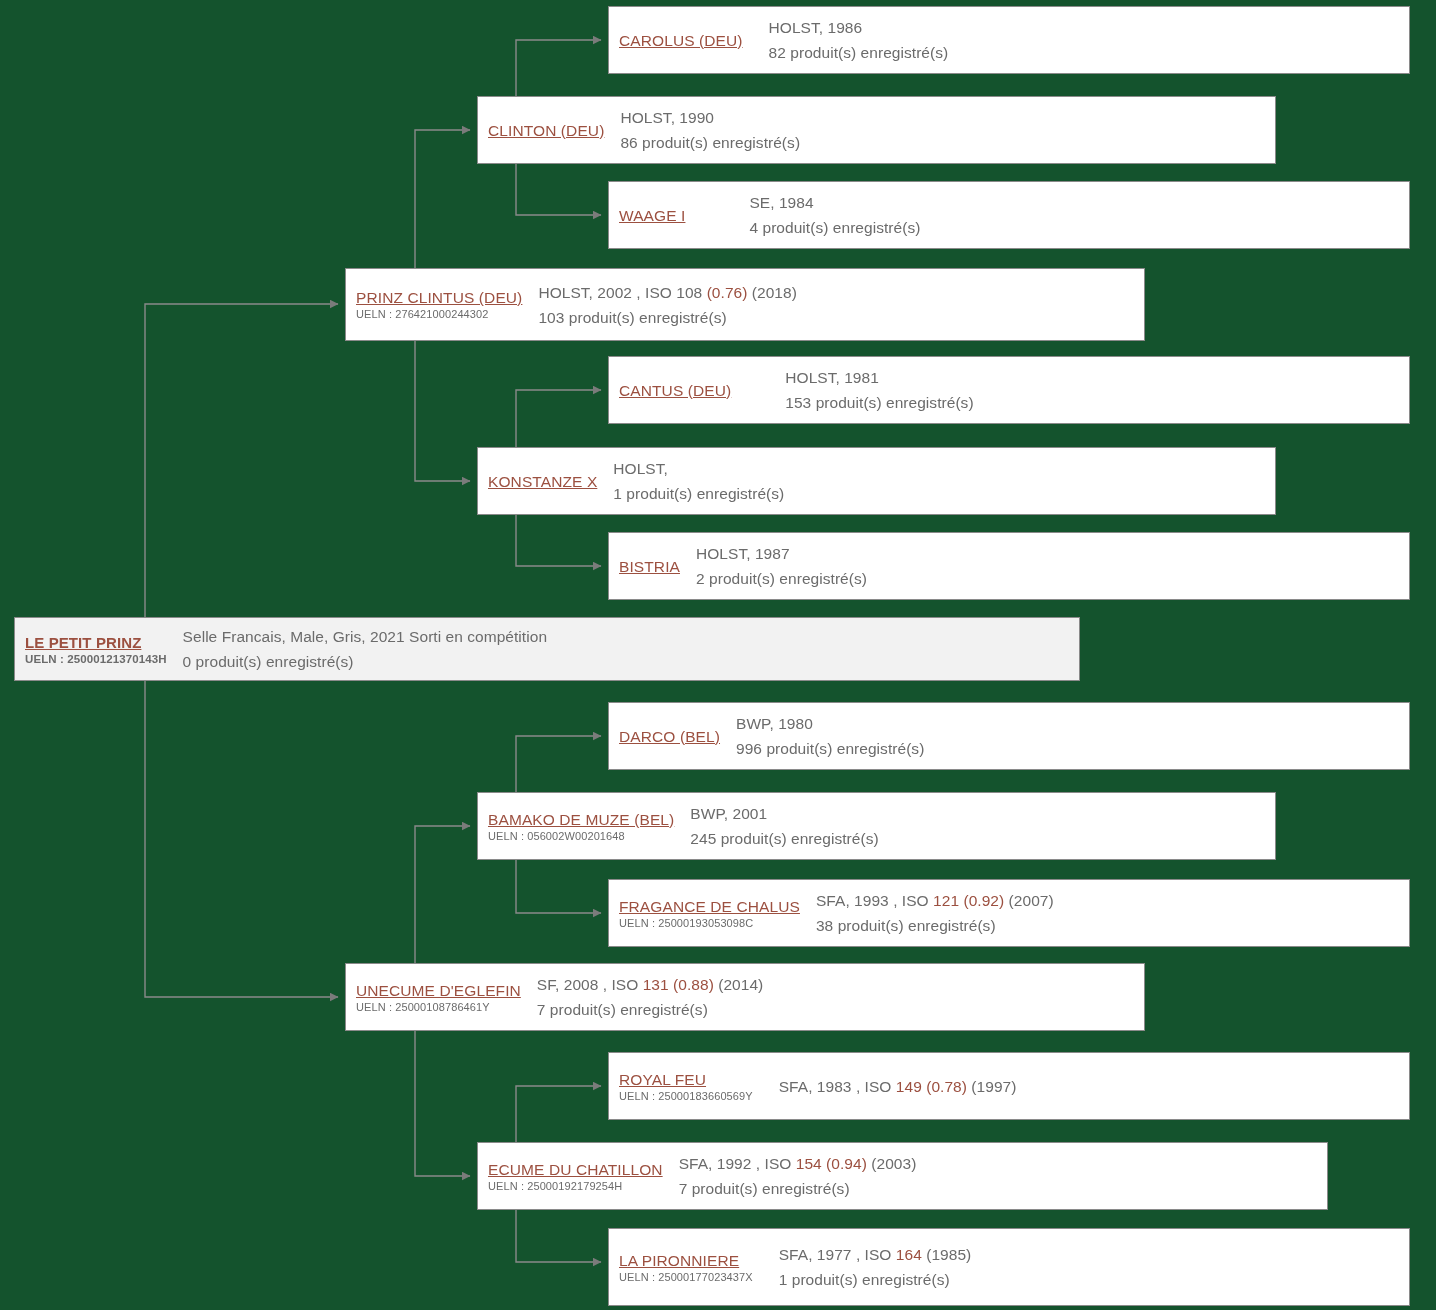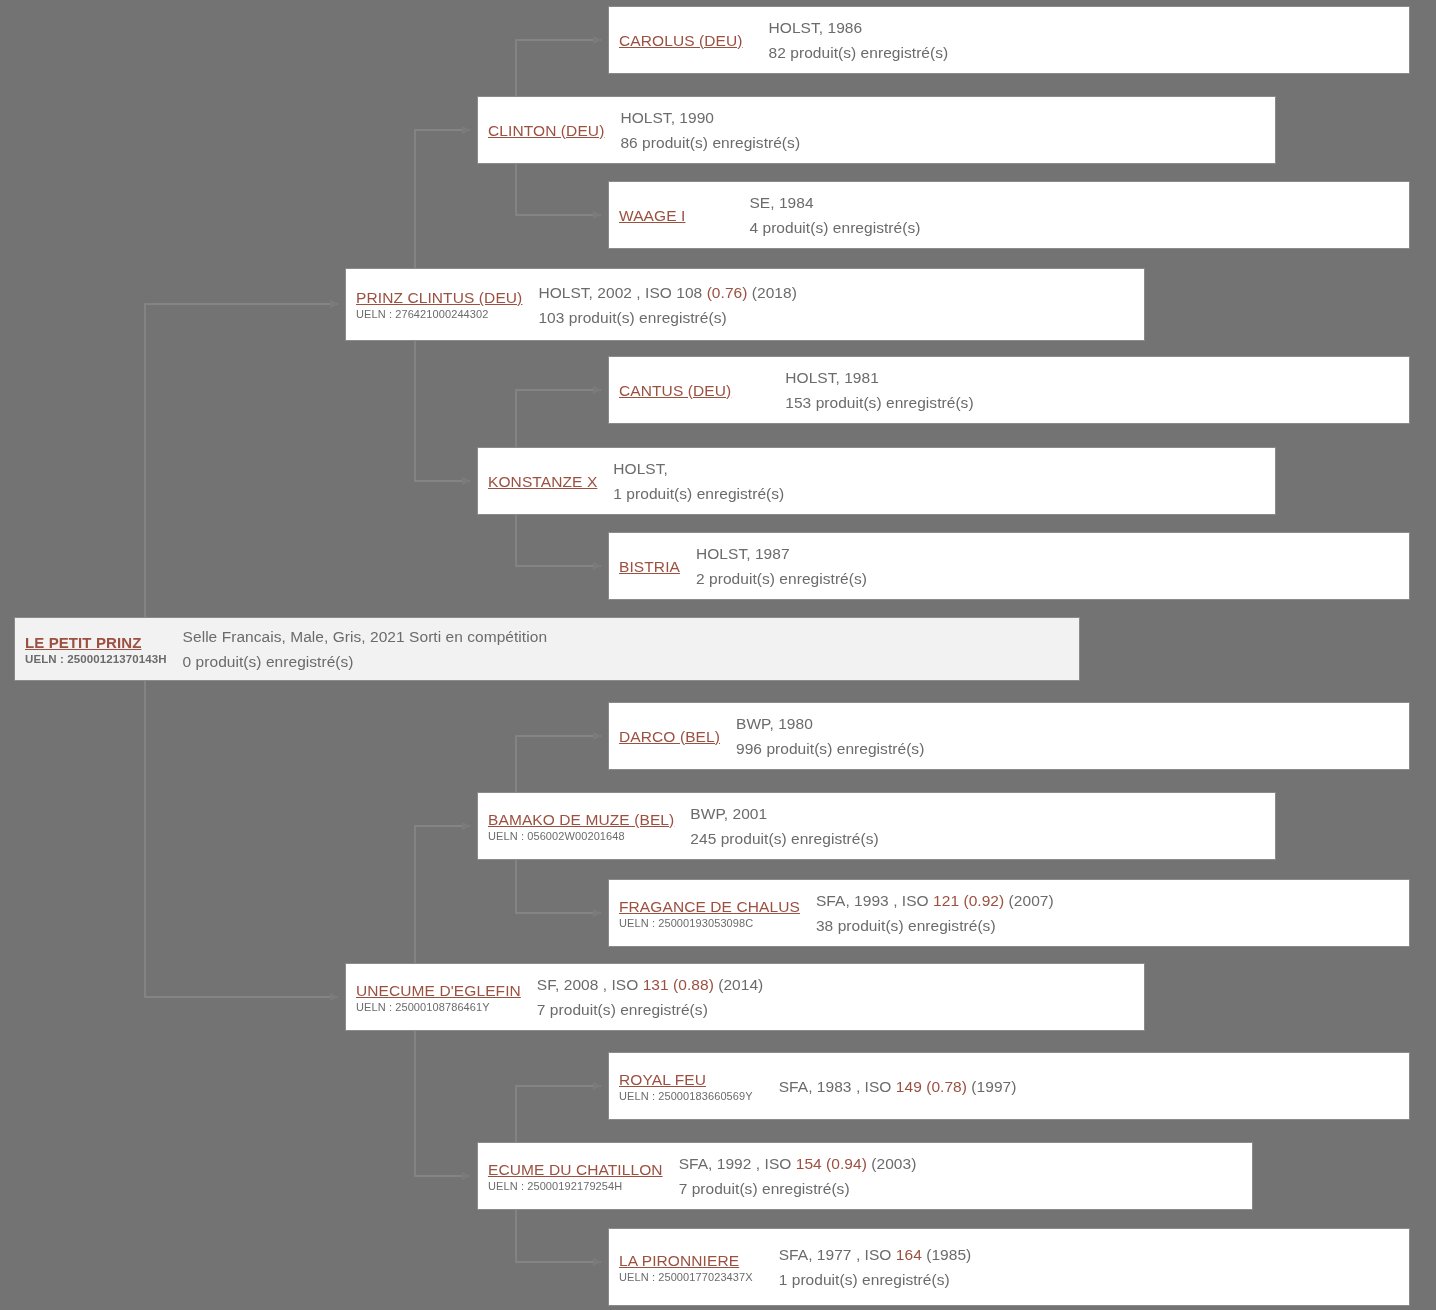--- a/index.html
+++ b/index.html
@@ -9,21 +9,21 @@
   }
   body {
     font-family: "Liberation Sans", sans-serif;
     color: #6b6b6b;
   }
   #pedigree-root {
     position: relative;
     width: 1436px;
     height: 1310px;
     overflow: hidden;
-    background: #737373;
+    background: #14532d;
   }
   #connectors {
     position: absolute;
     left: 0;
     top: 0;
     width: 1436px;
     height: 1310px;
     pointer-events: none;
   }
   .node {
@@ -272,21 +272,21 @@
     <div class="node-id">
       <span class="node-name">ROYAL FEU</span>
       <span class="node-ueln">UELN : 25000183660569Y</span>
     </div>
     <div class="gap-lg"></div>
     <div class="node-info">
       <span class="info-line"><span>SFA, 1983 , ISO </span><span class="iso-accent">149 (0.78)</span><span> (1997)</span></span>
     </div>
   </div>
 
-  <div class="node" style="left:477px; top:1142px; width:776px; height:68px;">
+  <div class="node" style="left:477px; top:1142px; width:851px; height:68px;">
     <div class="node-id">
       <span class="node-name">ECUME DU CHATILLON</span>
       <span class="node-ueln">UELN : 25000192179254H</span>
     </div>
     <div class="gap-md"></div>
     <div class="node-info">
       <span class="info-line"><span>SFA, 1992 , ISO </span><span class="iso-accent">154 (0.94)</span><span> (2003)</span></span>
       <span class="info-line">7 produit(s) enregistré(s)</span>
     </div>
   </div>

